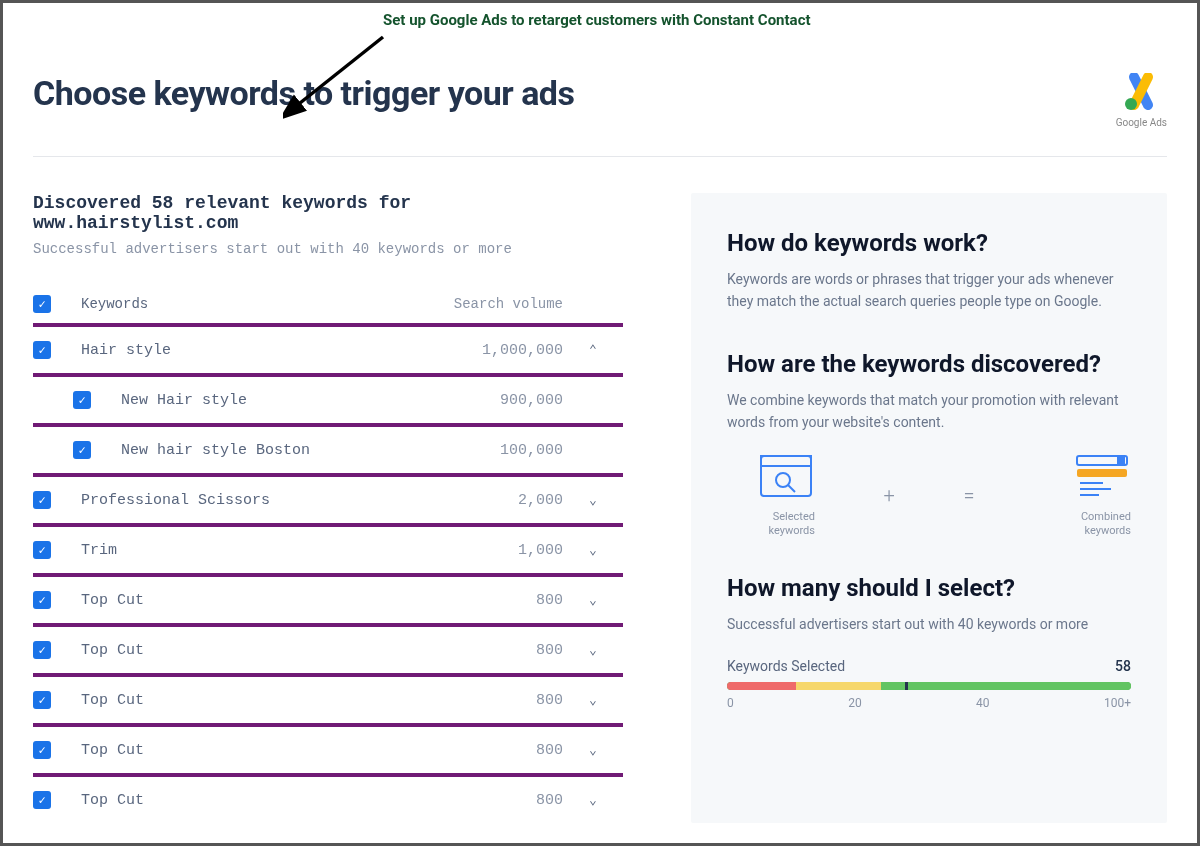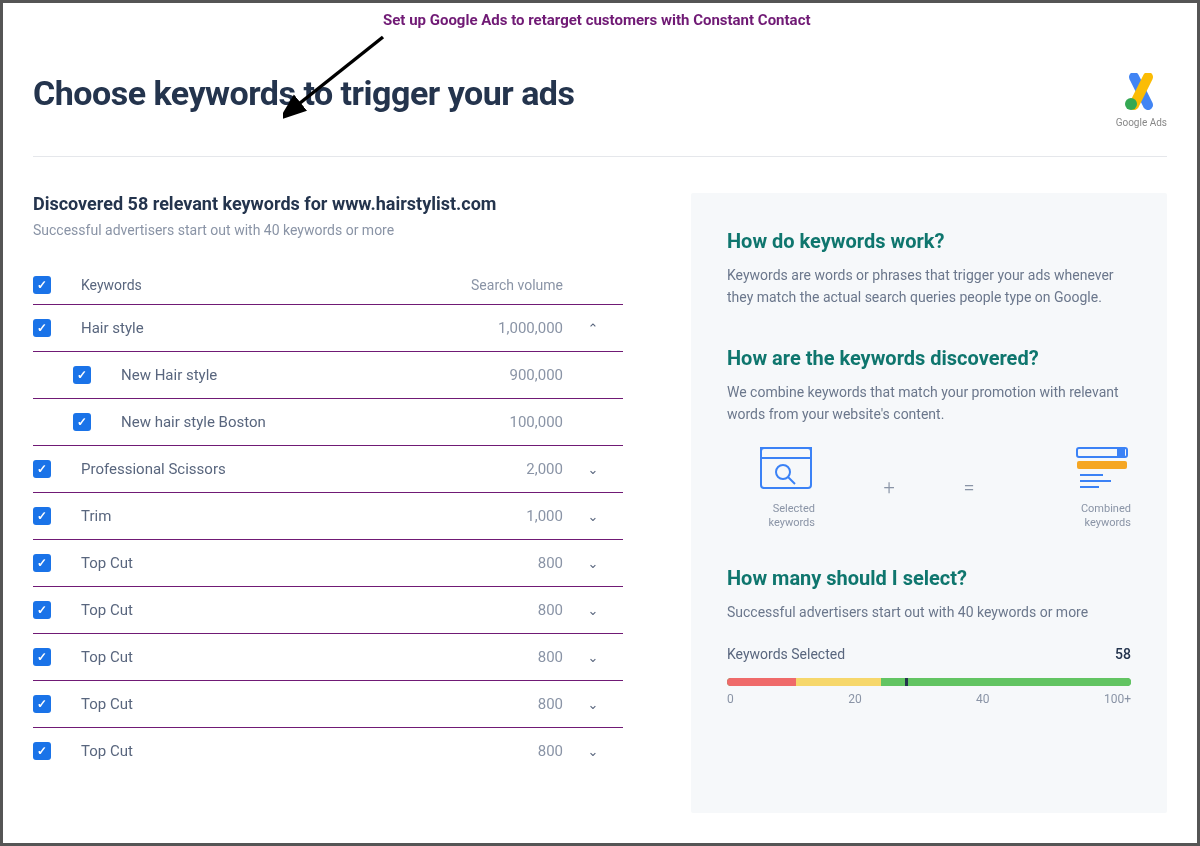--- a/index.html
+++ b/index.html
@@ -9,21 +9,21 @@
     color: #2f3b52;
     width: 1200px;
     height: 846px;
     position: relative;
     border: 3px solid #555;
   }
   .annotation {
     position: absolute;
     top: 8px;
     left: 380px;
-    color: #701a75;
+    color: #14532d;
     font-weight: 700;
     font-size: 15px;
     z-index: 5;
   }
   .arrow {
     position: absolute;
     top: 26px;
     left: 280px;
     z-index: 5;
   }
@@ -51,20 +51,21 @@
     font-size: 10px;
     color: #888;
     margin-top: 2px;
   }
   .content {
     display: flex;
     gap: 68px;
   }
   .left {
     flex: 0 0 590px;
+    font-family: Liberation Mono, monospace;
   }
   .right {
     flex: 1;
     background: #f6f8fa;
     padding: 36px 36px;
     border-radius: 2px;
     min-height: 620px;
   }
   .discovered-title {
     font-size: 18px;
@@ -101,31 +102,31 @@
     font-weight: 700;
   }
   .col-check { width: 48px; display:flex; align-items:center; }
   .col-name { flex: 1; }
   .col-vol { width: 120px; text-align: right; color:#8a94a6; }
   .col-car { width: 60px; text-align: center; color:#8a94a6; }
   .kw-row {
     display: flex;
     align-items: center;
     padding: 14px 0;
-    border-top: 1px solid #701a75;
+    border-top: 4px solid #701a75;
     font-size: 15px;
     color: #59667e;
   }
   .kw-row.child { padding-left: 40px; }
   .kw-row.child .col-check { width: 48px; }
   .caret { font-size: 13px; color:#59667e; cursor:pointer; }
   .help-h {
-    font-size: 20px;
-    font-weight: 700;
-    color: #0f766e;
+    font-size: 24px;
+    font-weight: 700;
+    color: #0f172a;
     margin-bottom: 12px;
   }
   .help-p {
     font-size: 14px;
     color: #6b778c;
     line-height: 1.55;
     margin-bottom: 38px;
   }
   .equation {
     display: flex;
@@ -143,21 +144,21 @@
   .eq-op {
     font-size: 20px;
     color: #8a94a6;
     font-weight: 300;
   }
   .slider-row {
     display: flex;
     justify-content: space-between;
     font-size: 14px;
     color: #59667e;
-    margin-bottom: 16px;
+    margin-bottom: 8px;
     align-items: center;
   }
   .slider-val { font-weight: 500; color:#24344d; }
   .bar {
     position: relative;
     height: 8px;
     border-radius: 4px;
     overflow: hidden;
     background: #4caf50;
     display: flex;

